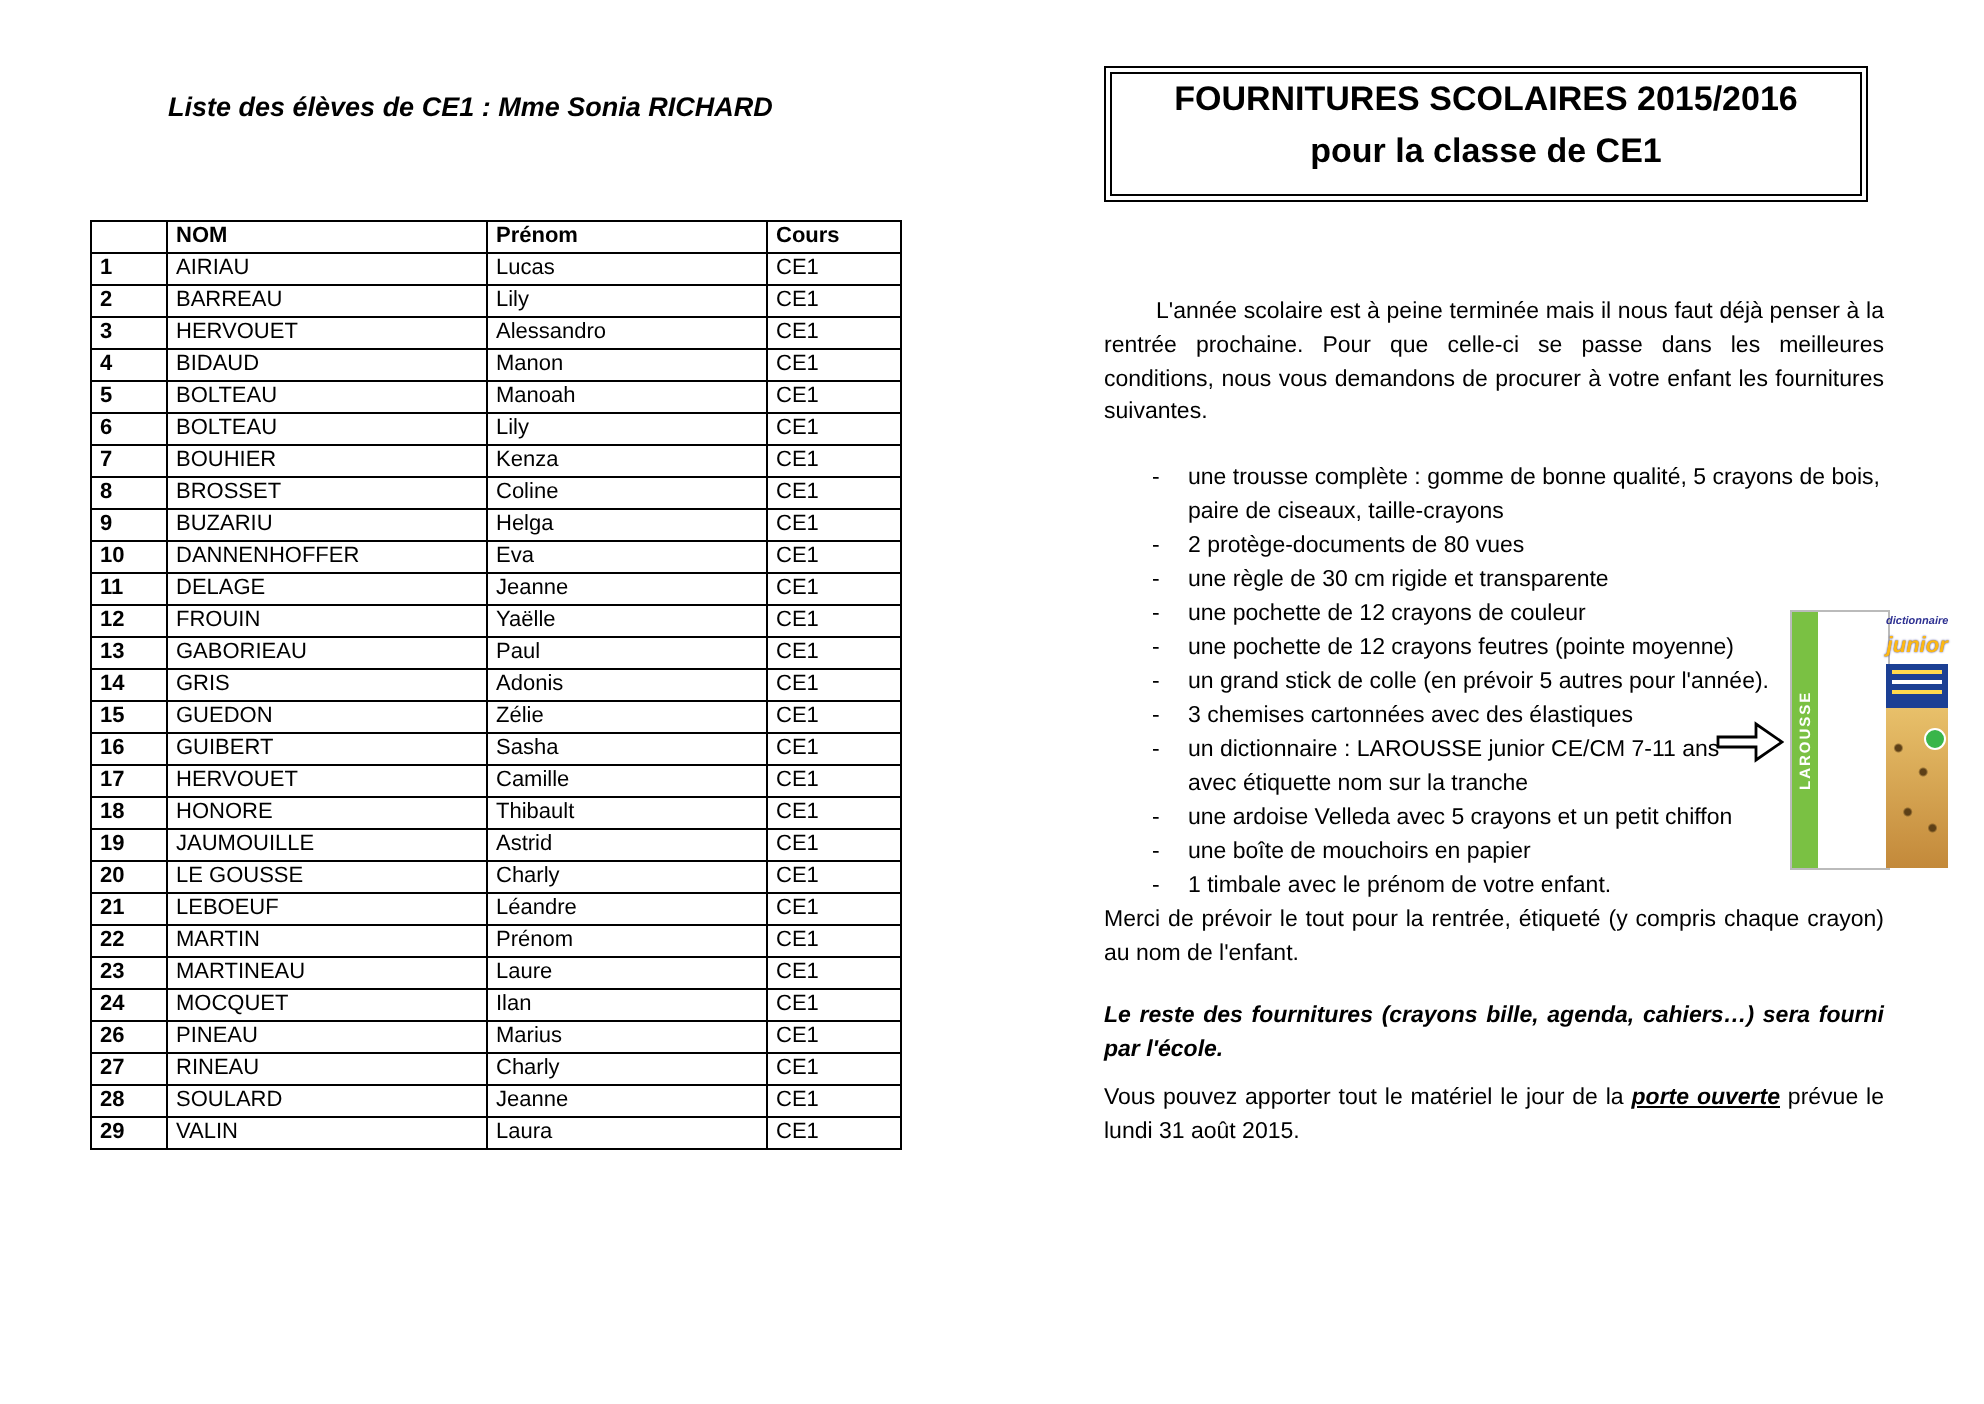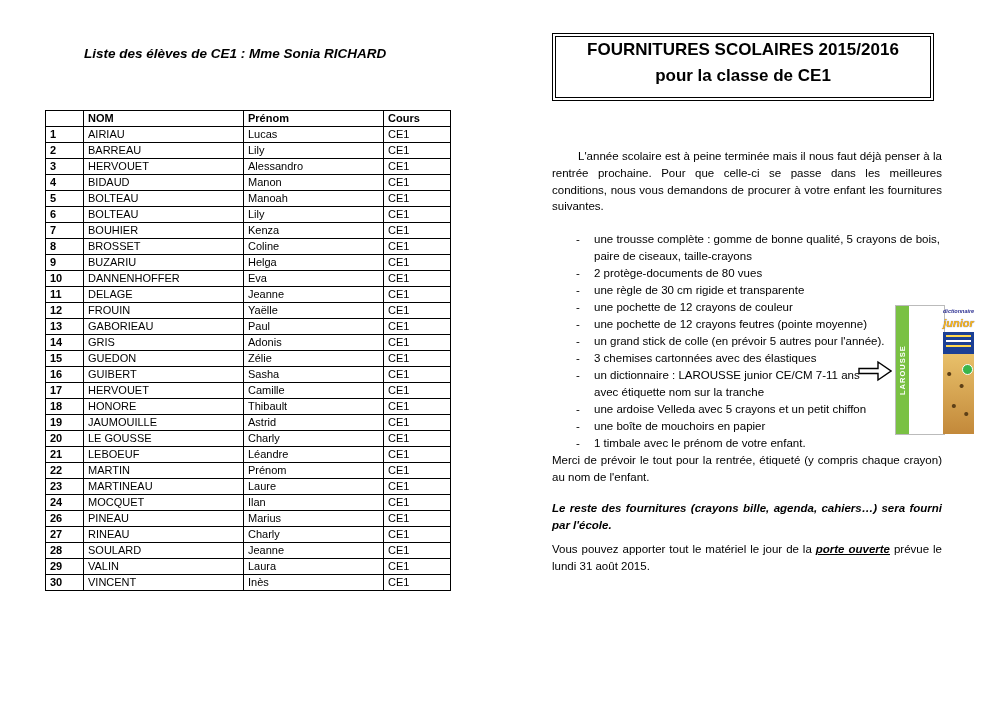--- a/index.html
+++ b/index.html
@@ -237,26 +237,20 @@
             <td>SOULARD</td>
             <td>Jeanne</td>
             <td>CE1</td>
           </tr>
           <tr>
             <td class="c-num">29</td>
             <td>VALIN</td>
             <td>Laura</td>
             <td>CE1</td>
           </tr>
-          <tr>
-            <td class="c-num">30</td>
-            <td>VINCENT</td>
-            <td>Inès</td>
-            <td>CE1</td>
-          </tr>
         </tbody>
     </table>
   </div>
 
   <div class="right-col">
 
     <div class="title-box">
       <div class="title-box-inner">
         <div>FOURNITURES SCOLAIRES 2015/2016</div>
         <div>pour la classe de CE1</div>

